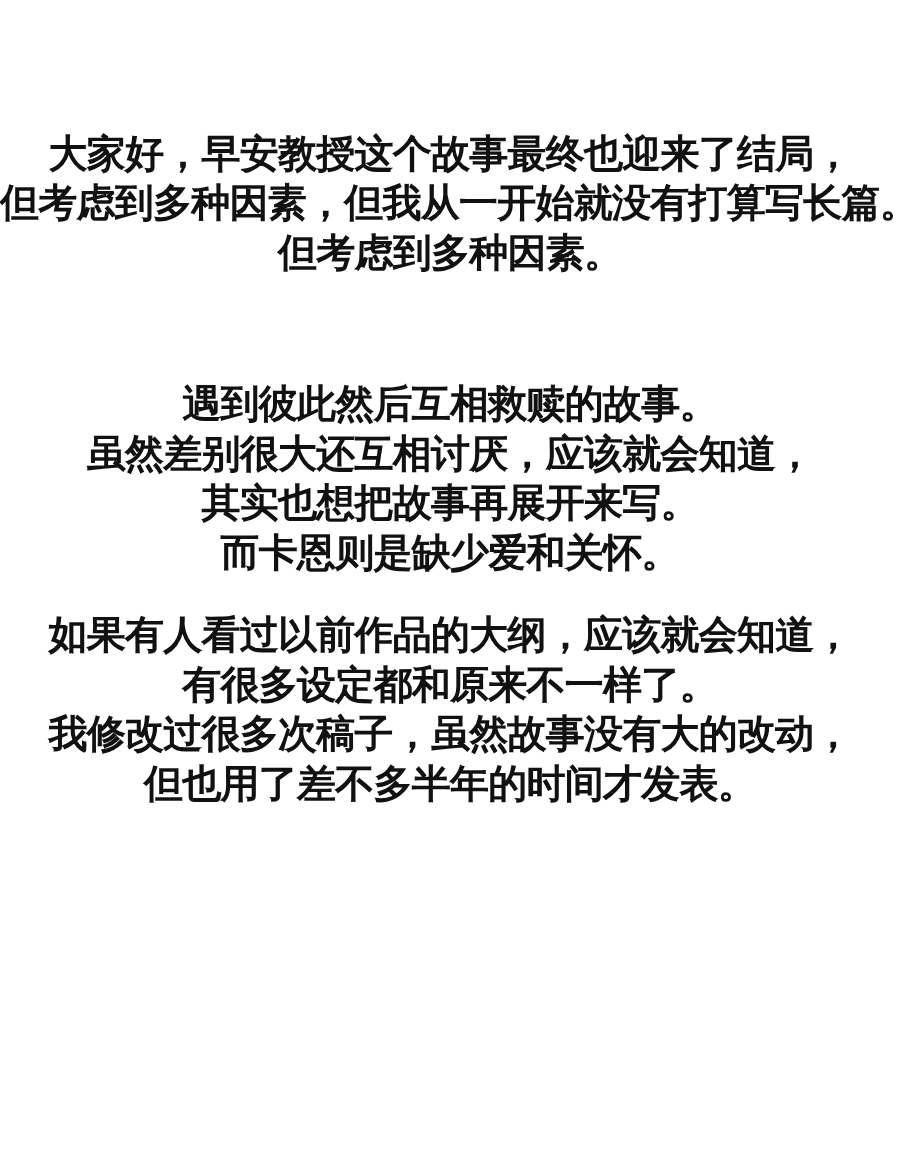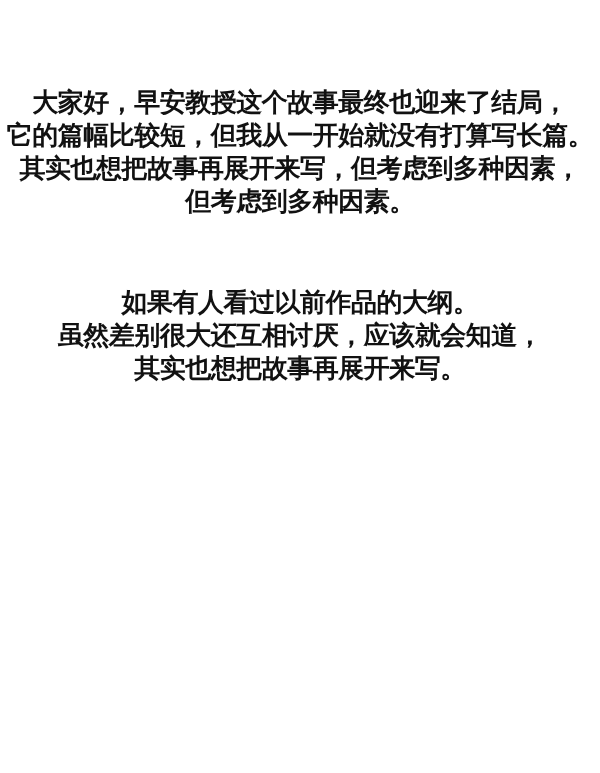--- a/index.html
+++ b/index.html
@@ -37,26 +37,32 @@
   }
 </style>
 </head>
 <body>
 
 <div class="page">
   <div class="content">
 
     <div class="para para-1">
       <div class="line">大家好，早安教授这个故事最终也迎来了结局，</div>
-      <div class="line">它的篇幅比较短，但我从一开始就没有打算写长篇。</div>
-      <div class="line">其实也想把故事再展开来写，但考虑到多种因素，</div>
+      <div class="line">但考虑到多种因素，但我从一开始就没有打算写长篇。</div>
       <div class="line">但考虑到多种因素。</div>
     </div>
 
     <div class="para para-2">
-      <div class="line">如果有人看过以前作品的大纲。</div>
+      <div class="line">遇到彼此然后互相救赎的故事。</div>
       <div class="line">虽然差别很大还互相讨厌，应该就会知道，</div>
       <div class="line">其实也想把故事再展开来写。</div>
+      <div class="line">而卡恩则是缺少爱和关怀。</div>
     </div>
 
+    <div class="para para-3">
+      <div class="line">如果有人看过以前作品的大纲，应该就会知道，</div>
+      <div class="line">有很多设定都和原来不一样了。</div>
+      <div class="line">我修改过很多次稿子，虽然故事没有大的改动，</div>
+      <div class="line">但也用了差不多半年的时间才发表。</div>
+    </div>
 
   </div>
 </div>
 
 </body></html>

